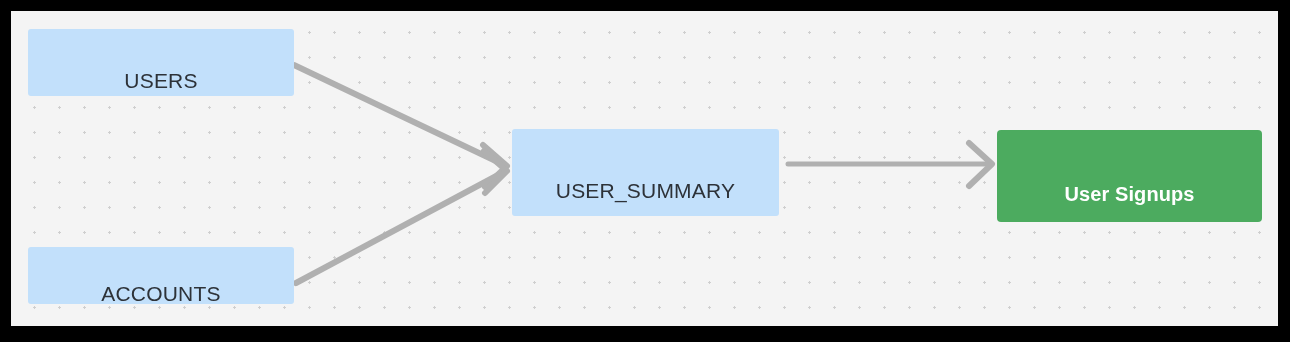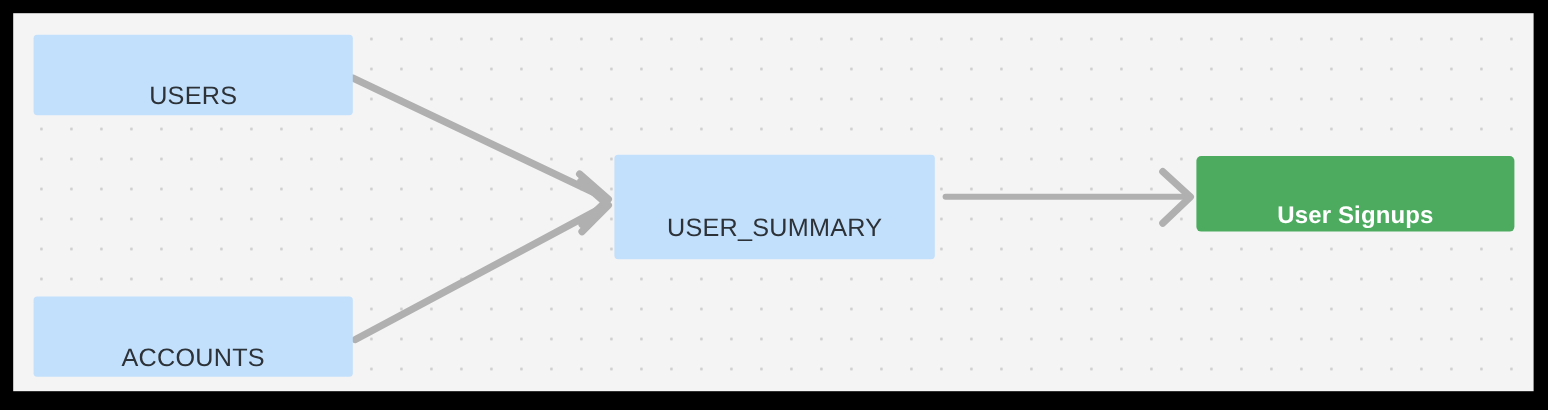--- a/index.html
+++ b/index.html
@@ -79,23 +79,23 @@
   }
   .node-metric .node-label {
     color: #ffffff;
     font-size: 20px;
     font-weight: 600;
     letter-spacing: 0.1px;
   }
 
   
   #node-users      { left: 17px;  top: 18px;  width: 266px; height: 67px; }
-  #node-accounts   { left: 17px;  top: 236px; width: 266px; height: 67px; }
+  #node-accounts   { left: 17px;  top: 236px; width: 266px; height: 57px; }
   #node-user-summary { left: 501px; top: 118px; width: 267px; height: 87px; }
-  #node-user-signups { left: 986px; top: 119px; width: 265px; height: 63px; }
+  #node-user-signups { left: 986px; top: 119px; width: 265px; height: 92px; }
 </style>
 </head>
 <body>
 
 <div id="lineage-frame">
 
   <div id="lineage-canvas">
 
     <svg id="lineage-edges" viewBox="0 0 1267 315" width="1267" height="315" xmlns="http://www.w3.org/2000/svg">
 

